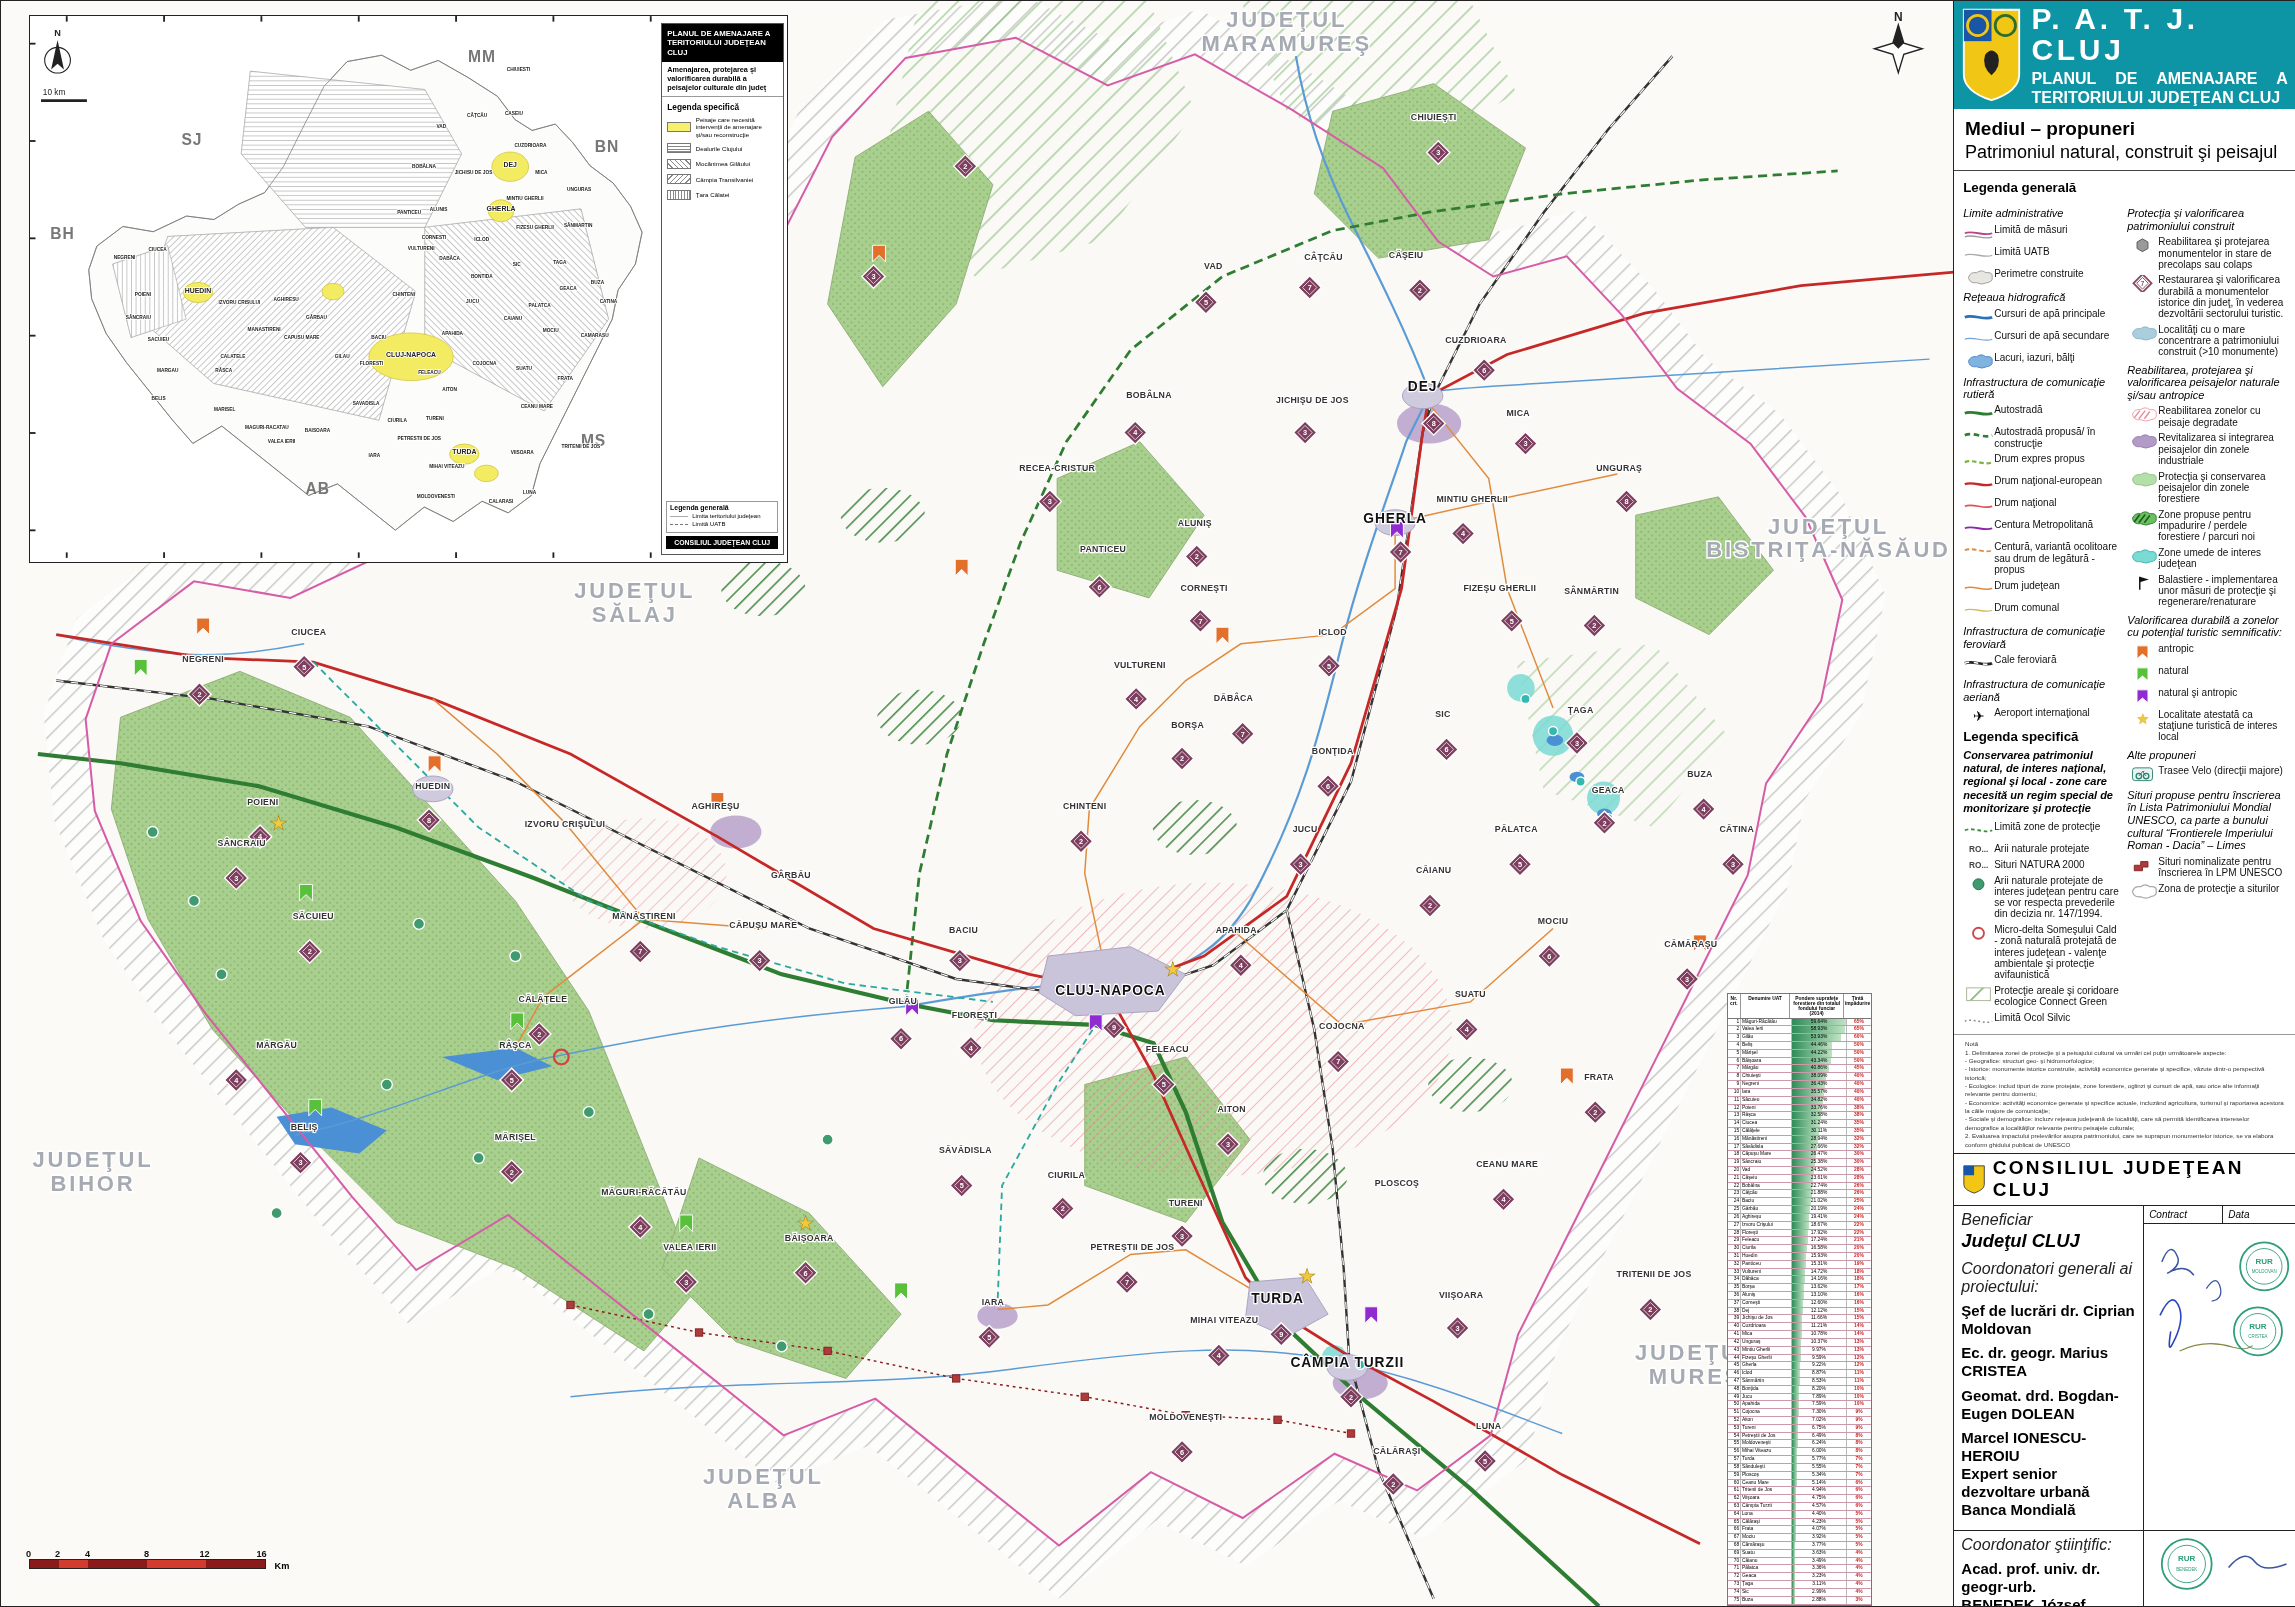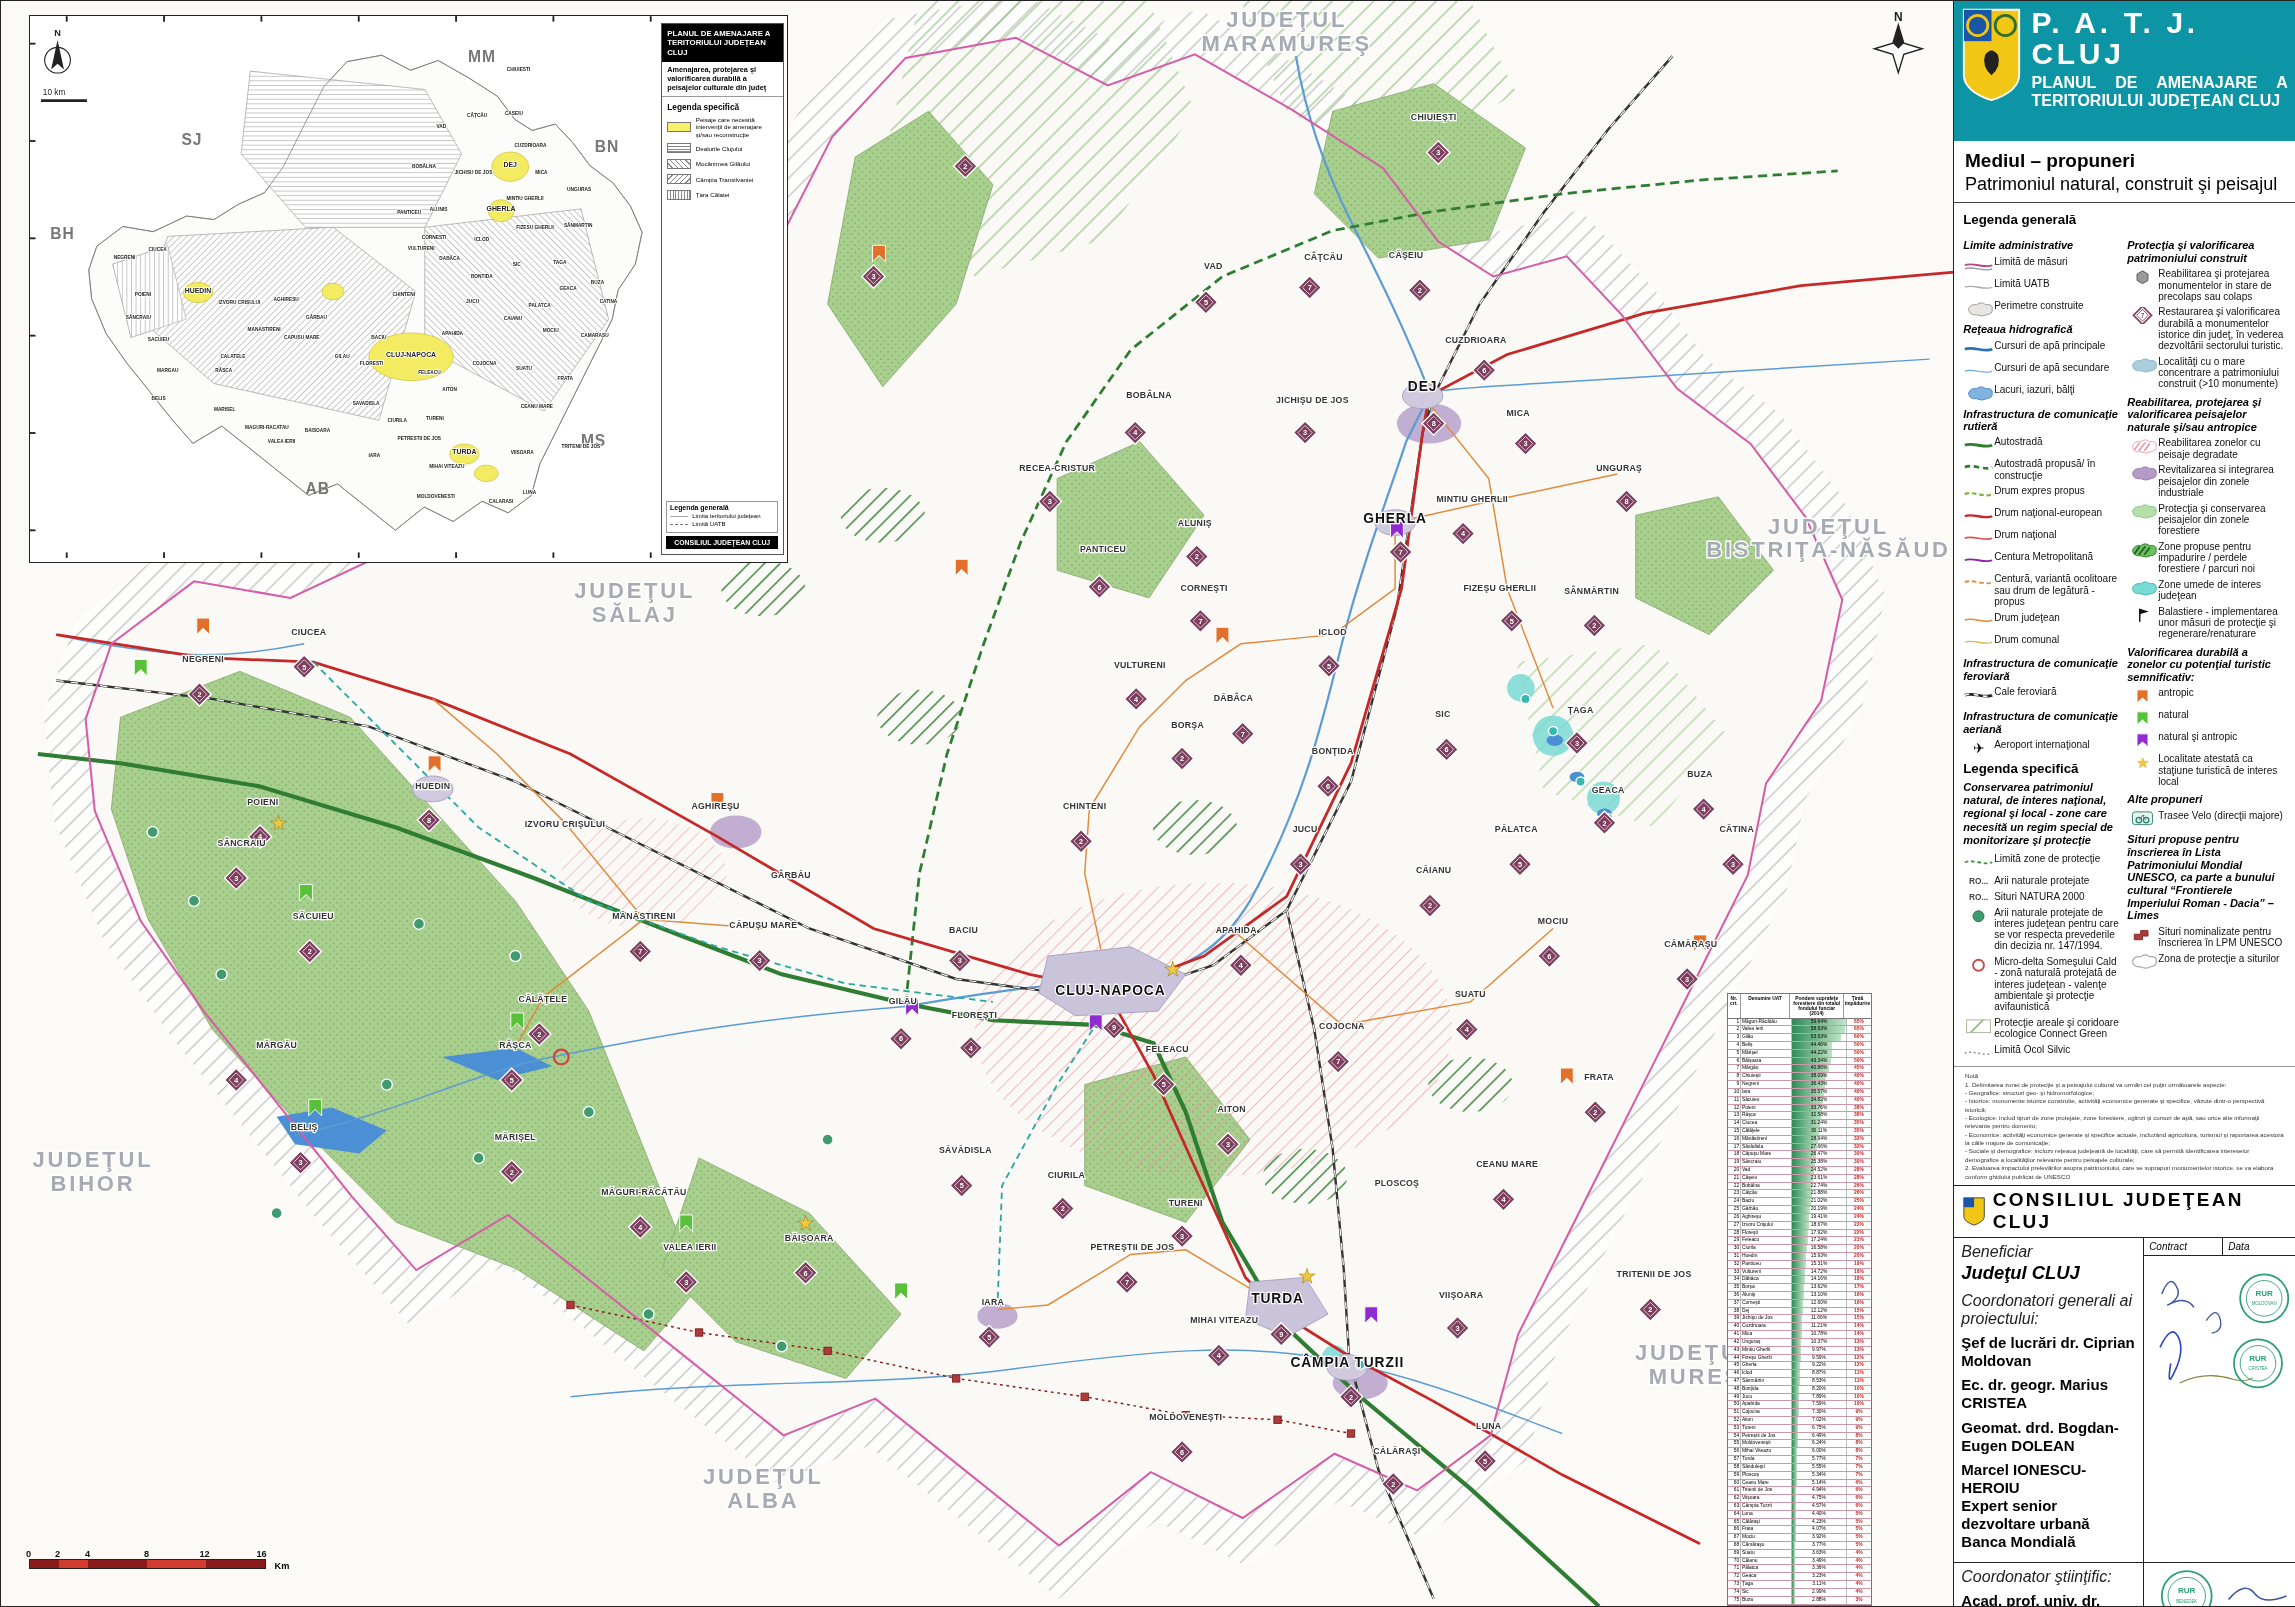--- a/index.html
+++ b/index.html
@@ -2,33 +2,33 @@
 <html style="font-size:14.7px"><head>
 <meta charset="utf-8">
 <style>
   html,body{margin:0;padding:0;background:#888;}
   #stage{position:relative;width:2296px;height:1607px;background:#fbfaf7;overflow:hidden;
          font-family:"Liberation Sans",sans-serif;border:1.8px solid #222;box-sizing:border-box;}
   svg text{font-family:"Liberation Sans",sans-serif;}
   
   #panel{position:absolute;right:0;top:0;width:342px;height:100%;background:#fff;
          border-left:1.8px solid #222;box-sizing:border-box;}
-  #panel-header{background:#0e95a5;color:#fff;height:140px;display:flex;align-items:flex-start;padding:5.5px 7.3px;box-sizing:border-box;}
+  #panel-header{background:#0e95a5;color:#fff;height:108px;display:flex;align-items:center;padding:5.5px 7.3px;box-sizing:border-box;}
   #panel-header .coa{width:61px;height:96px;flex:0 0 61px;margin-right:9.2px;}
   #panel-header .ht{flex:1;}
   #ph-title{font-size:30px;font-weight:bold;letter-spacing:3.7px;line-height:1.05;}
   #ph-sub{font-size:16px;font-weight:bold;line-height:1.15;margin-top:4.6px;text-align:justify;}
   #sec-title{font-size:19px;font-weight:bold;margin:9.2px 11px 1.8px;}
   #sec-sub{font-size:18px;margin:1.8px 11px 7.3px;}
   .hr{border-top:1.4px solid #444;margin:0;}
   #legend-wrap{padding:5.5px 9.2px 0;}
   #lg-title,#ls-title{font-size:13.3px;font-weight:bold;margin:3.7px 0 5.5px;}
   #legend-cols{display:flex;gap:5.5px;}
   .lcol{flex:1;min-width:0;}
-  .lg-group-title{font-size:11px;font-weight:bold;font-style:italic;margin:6.4px 0 3.7px;line-height:1.15;}
+  .lg-group-title{font-size:11px;font-weight:normal;font-style:italic;margin:6.4px 0 3.7px;line-height:1.15;}
   .lg-item{display:flex;align-items:flex-start;margin:0 0 4.6px;}
   .lg-ic{flex:0 0 31px;display:flex;justify-content:center;padding-top:0.9px;}
   .lg-lb{font-size:10px;line-height:1.12;color:#111;}
   .ls-intro{font-size:11px;font-weight:bold;font-style:italic;line-height:1.2;margin:1.8px 0 5.5px;}
   #nota{font-size:6.2px;color:#333;line-height:1.35;padding:5.5px 11px 3.7px;border-top:0.9px solid #999;}
   
   #cjc{border-top:1.8px solid #222;}
   #cjc-head{display:flex;align-items:center;gap:7.3px;padding:3.7px 9.2px;border-bottom:1.4px solid #222;}
   #cjc-head .t{font-size:19px;font-weight:bold;letter-spacing:2.3px;}
   .cr-row{display:flex;border-bottom:1.1px solid #222;}

